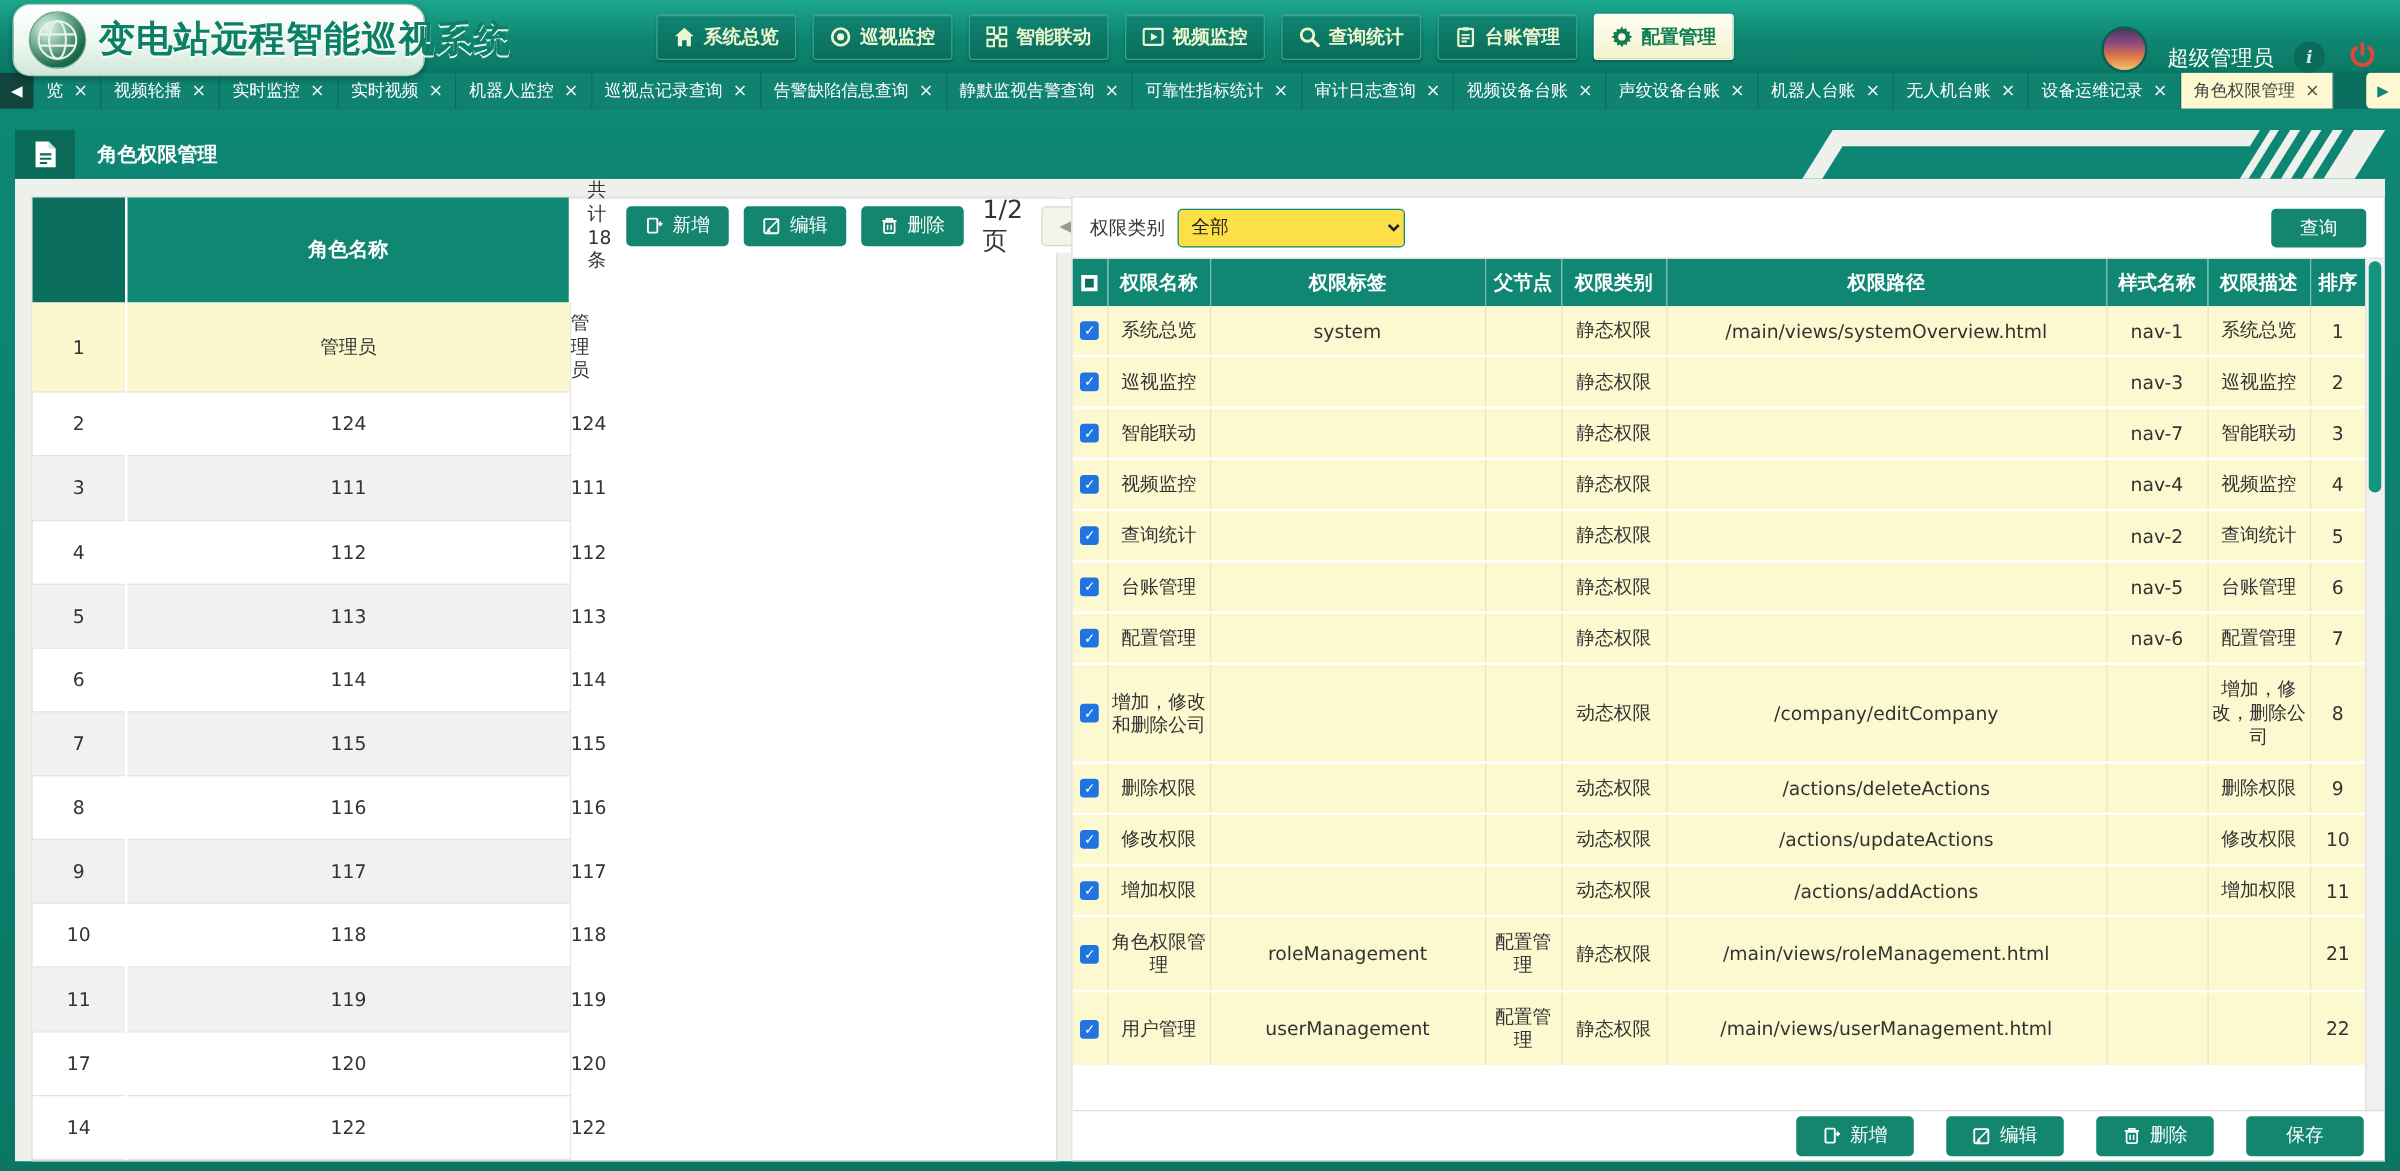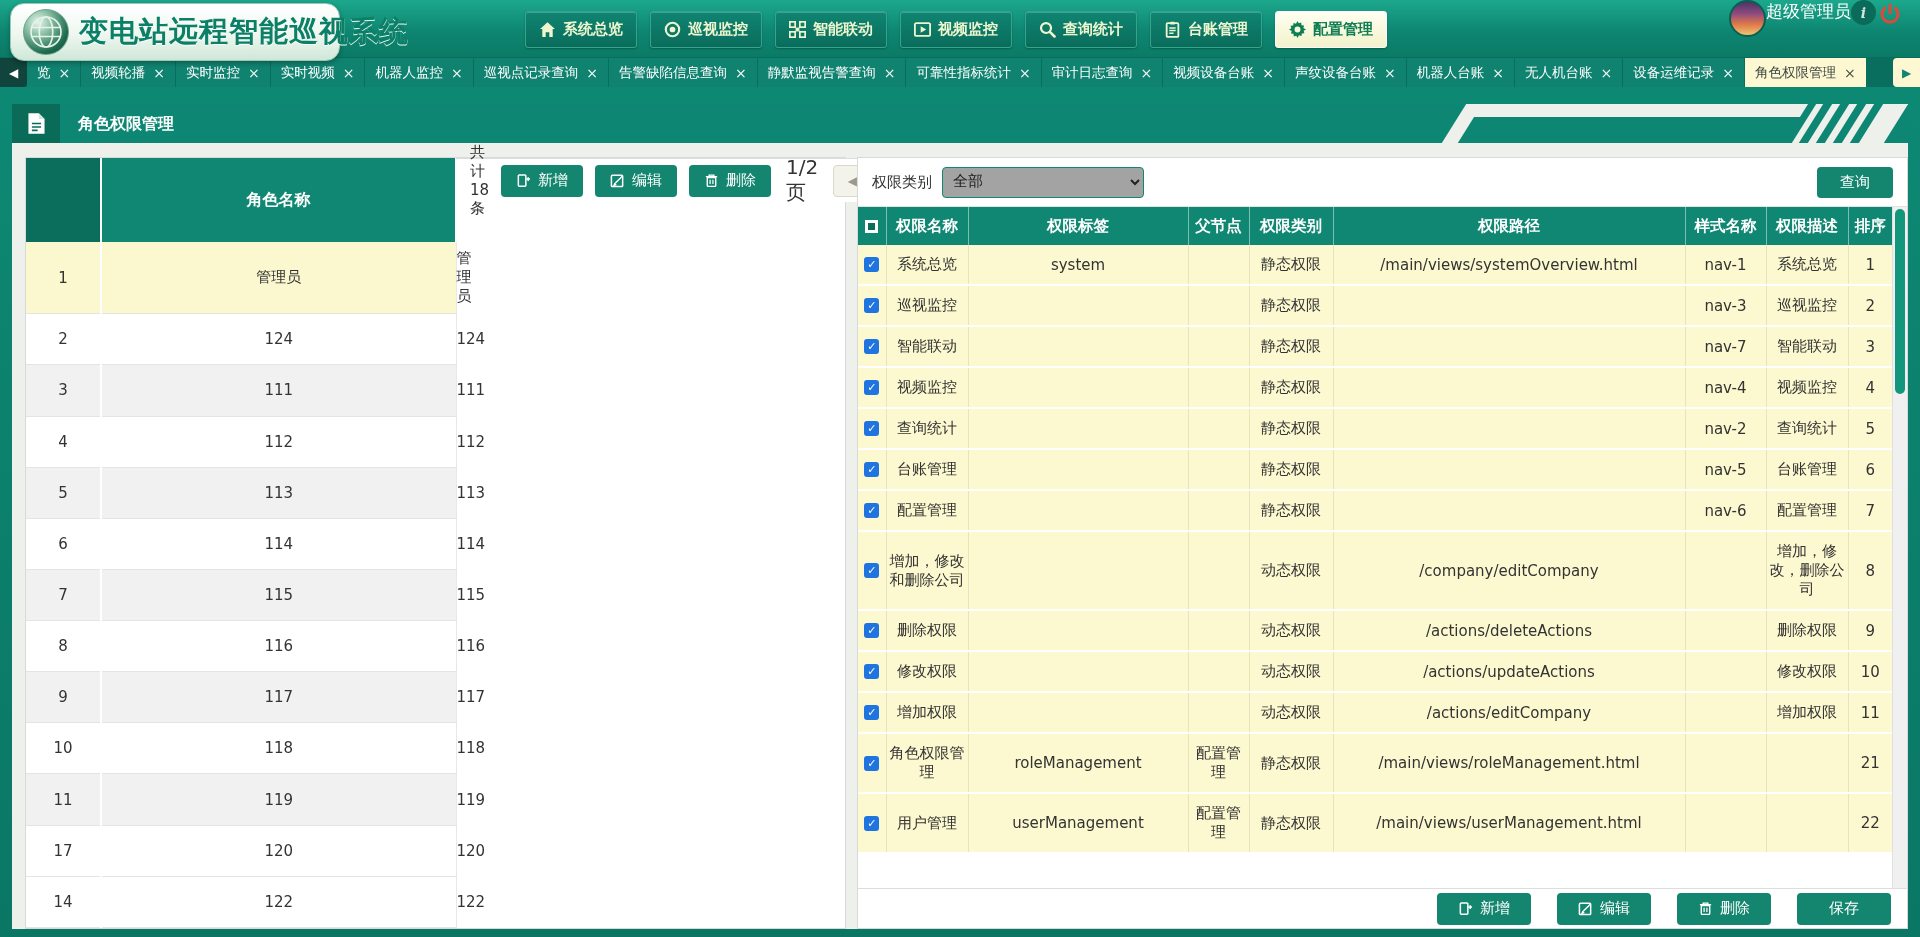--- a/index.html
+++ b/index.html
@@ -18,21 +18,21 @@
     border:1px solid #6ba389; position:relative; overflow:hidden; }
   .logo-circle svg { position:absolute; inset:4px; }
   .logo-title { font-size:29px; font-weight:bold; color:#0c8066; letter-spacing:1px; text-shadow:0 1px 0 rgba(255,255,255,.9); white-space:nowrap; }
   .nav { position:absolute; left:525px; top:0; height:58px; display:flex; align-items:center; gap:13px; }
   .nav-btn { height:37px; padding:0 13px; display:flex; align-items:center; gap:7px; cursor:pointer;
     background:linear-gradient(180deg,#0f8572,#0a6c5b); border:1px solid #35a48c; border-radius:3px;
     color:#eef6cf; font-size:15px; font-weight:bold; box-shadow:inset 0 1px 0 rgba(255,255,255,.22), 0 1px 2px rgba(0,0,0,.25); white-space:nowrap; }
   .nav-btn .ic { width:17px; height:17px; display:flex; }
   .nav-btn .ic svg { width:17px; height:17px; }
   .nav-btn.active { background:linear-gradient(180deg,#fffff2,#f2f2cb); color:#0e7d52; border-color:#ffffff; }
-  .user { position:absolute; right:16px; top:0; height:58px; display:flex; align-items:flex-start; }
+  .user { position:absolute; right:16px; top:0; height:58px; display:flex; align-items:flex-end; gap:16px; }
   .avatar { width:37px; height:37px; border-radius:50%; border:2px solid #0a5f50; flex:0 0 auto;
     background:linear-gradient(180deg,#4a3566 0%,#8e4a7e 35%,#e07a48 68%,#eec571 100%); }
   .user-name { color:#ffffff; font-size:17px; white-space:nowrap; }
   .round-ic { width:25px; height:25px; border-radius:50%; background:#0b6b5a; color:#cfe8dd;
     display:flex; align-items:center; justify-content:center; font-size:14px; font-weight:bold; cursor:pointer; font-family:"DejaVu Serif",serif; font-style:italic; }
   .power-btn { width:28px; height:28px; cursor:pointer; display:flex; align-items:center; justify-content:center; }
   .power-btn svg { width:24px; height:24px; }
 
   
   .tabbar { height:29px; background:#0a6e5f; display:flex; align-items:stretch; overflow:hidden; }
@@ -83,21 +83,21 @@
   .pager { display:flex; height:32px; }
   .pg { width:38px; display:flex; align-items:center; justify-content:center; font-size:12px; cursor:pointer; }
   .pg.prev { background:#f3f3ea; color:#9a9a8a; border:1px solid #d8d8cd; border-radius:4px 0 0 4px; }
   .pg.next { background:#148670; color:#ffffff; }
   .pg.jump { width:44px; background:#148670; color:#ffffff; font-size:18px; border-left:1px solid rgba(255,255,255,.5); border-radius:0 4px 4px 0;text-align:center; }
 
   
   .right-panel { flex:1; height:772px; display:flex; flex-direction:column; position:relative; }
   .filter-row { height:48px; flex:0 0 auto; display:flex; align-items:center; gap:10px; padding:0 14px; }
   .filter-label { font-size:15px; color:#333333; }
-  .filter-row select { width:202px; height:31px; border:1.5px solid #0f8772; border-radius:4px; font-size:15px; padding:0 6px; color:#222222; background:#a3a3a3; font-family:Liberation Mono, monospace; }
+  .filter-row select { width:182px; height:31px; border:1.5px solid #0f8772; border-radius:4px; font-size:15px; padding:0 6px; color:#222222; background:#fde047; font-family:Liberation Serif, serif; }
   .search-btn { margin-left:auto; width:76px; height:31px; justify-content:center; }
   .perm-wrap { flex:1; overflow:hidden; position:relative; padding-right:15px; border-top:1px solid #e2e2e2; }
   table.perm { width:100%; border-collapse:collapse; table-layout:fixed; }
   table.perm thead th { height:38px; background:#0f8772; color:#ffffff; font-size:15.5px; font-weight:bold; padding:0 2px; }
   table.perm thead th + th { border-left:1px solid rgba(255,255,255,.45); }
   table.perm tbody td { background:#fcf8cf; font-size:15px; color:#333333; text-align:center; padding:10px 3px;
     border-bottom:2px solid #ffffff; word-break:break-word; }
   table.perm tbody td + td { border-left:1px solid #e7e3bd; }
   .cb { width:15px; height:15px; background:#1f74e0; border-radius:3px; color:#ffffff; font-size:11px; line-height:15px; text-align:center; margin:0 auto; cursor:pointer; }
   .hd-cb { width:13px; height:13px; background:#ffffff; margin:0 auto; position:relative; cursor:pointer; }
@@ -581,21 +581,21 @@
                   <td>10</td>
                 </tr>
                 <tr>
                   <td>
                     <div class="cb">✓</div>
                   </td>
                   <td>增加权限</td>
                   <td></td>
                   <td></td>
                   <td>动态权限</td>
-                  <td>/actions/editCompany</td>
+                  <td>/actions/addActions</td>
                   <td></td>
                   <td>增加权限</td>
                   <td>11</td>
                 </tr>
                 <tr>
                   <td>
                     <div class="cb">✓</div>
                   </td>
                   <td>角色权限管理</td>
                   <td>roleManagement</td>

